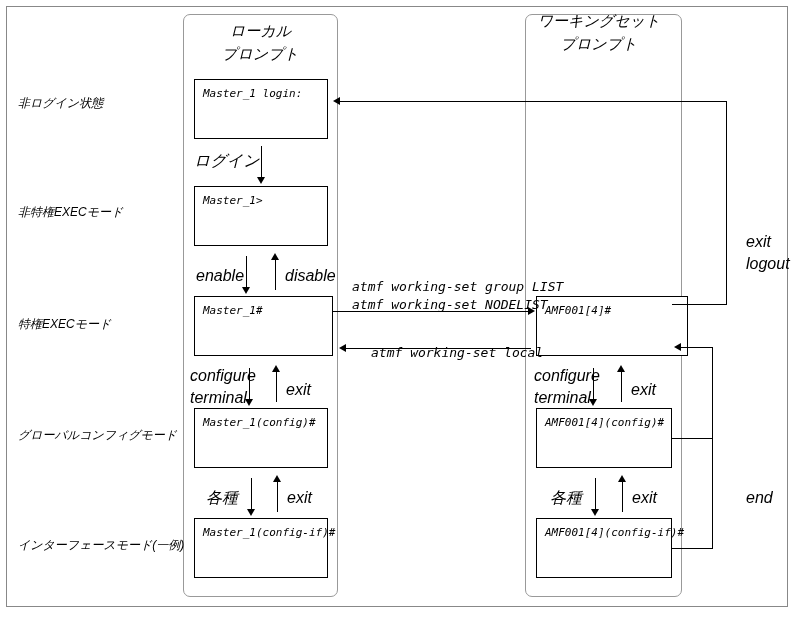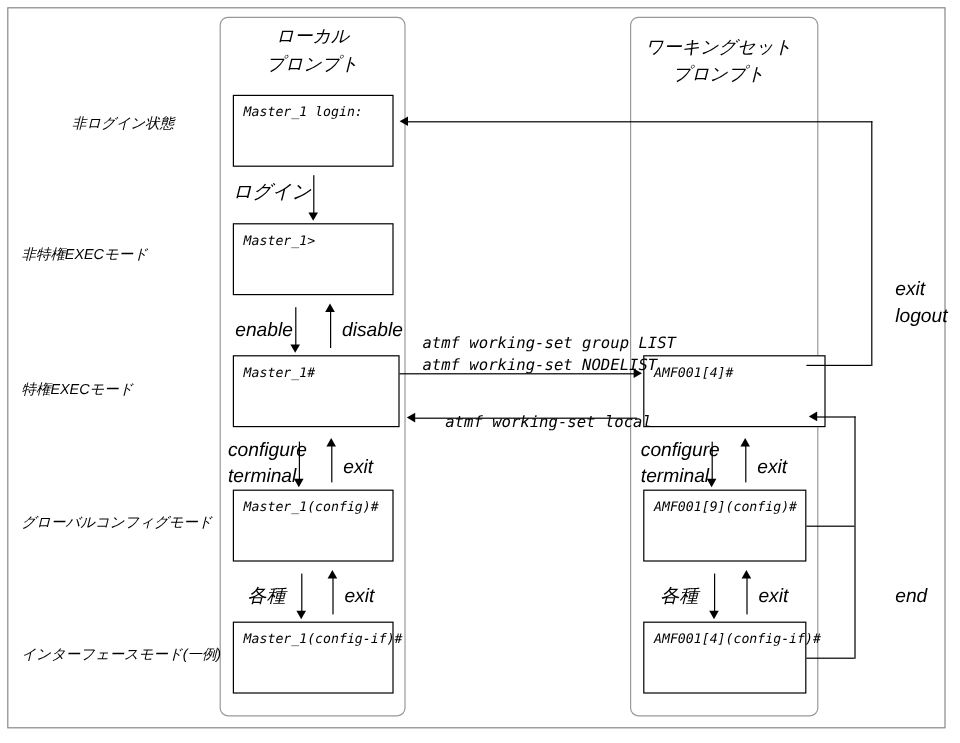--- a/index.html
+++ b/index.html
@@ -116,24 +116,24 @@
 
 <div id="canvas">
 
   <div class="outer-frame"></div>
 
   <div class="col-panel" style="left:183px; top:14px; width:155px; height:583px;"></div>
   <div class="col-panel" style="left:525px; top:14px; width:157px; height:583px;"></div>
 
   <div class="col-title" style="left:183px; top:20px; width:155px;">ローカル
 プロンプト</div>
-  <div class="col-title" style="left:525px; top:29px; width:148px;">ワーキングセット
+  <div class="col-title" style="left:525px; top:10px; width:148px;">ワーキングセット
 プロンプト</div>
 
-  <div class="row-label" style="left:18px; top:95px;margin-left:42px;">非ログイン状態</div>
+  <div class="row-label" style="left:18px; top:95px;">非ログイン状態</div>
   <div class="row-label" style="left:18px; top:204px;">非特権EXECモード</div>
   <div class="row-label" style="left:18px; top:316px;">特権EXECモード</div>
   <div class="row-label" style="left:18px; top:537px;">インターフェースモード(一例)</div>
   <div class="row-label" style="left:18px; top:427px;">グローバルコンフィグモード</div>
 
   <div class="term-box" style="left:194px; top:79px; width:134px; height:60px;">
     <span class="term-label">Master_1 login:</span>
   </div>
 
   <div class="term-box" style="left:194px; top:186px; width:134px; height:60px;">
@@ -150,21 +150,21 @@
 
   <div class="term-box" style="left:194px; top:518px; width:134px; height:60px;">
     <span class="term-label">Master_1(config-if)#</span>
   </div>
 
   <div class="term-box" style="left:536px; top:296px; width:152px; height:60px;">
     <span class="term-label">AMF001[4]#</span>
   </div>
 
   <div class="term-box" style="left:536px; top:408px; width:136px; height:60px;">
-    <span class="term-label">AMF001[9](config)#</span>
+    <span class="term-label">AMF001[4](config)#</span>
   </div>
 
   <div class="term-box" style="left:536px; top:518px; width:136px; height:60px;">
     <span class="term-label">AMF001[4](config-if)#</span>
   </div>
 
   <div class="line-v" style="left:261px; top:146px; height:32px;"></div>
   <div class="arrow arrow-down" style="left:257px; top:177px;"></div>
   <div class="edge-label" style="left:194px; top:150px;">ログイン</div>
 

